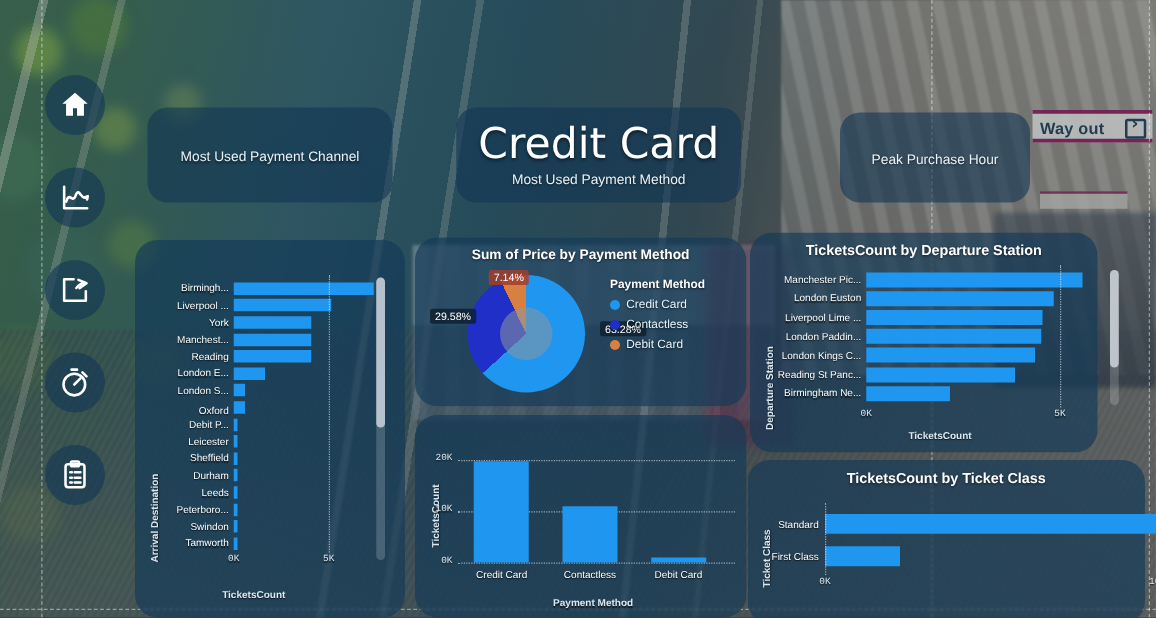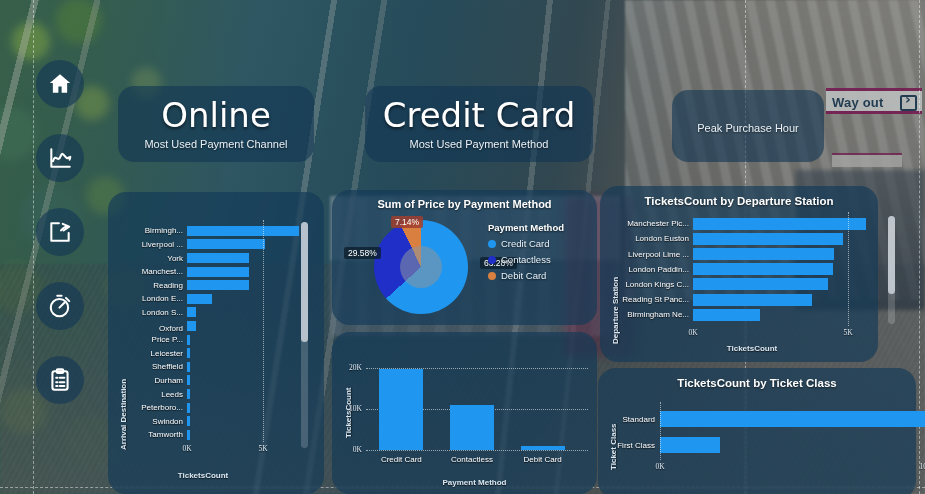--- a/index.html
+++ b/index.html
@@ -168,21 +168,21 @@
   #kpi3{ left:672px; top:90px; width:152px; height:72px; }
   #kpi3 .big{ font-size:33px; }
 
   
   .axis-label{
     font-family:"Liberation Sans", sans-serif;
     font-size:8px; color:#dce8f2; font-weight:700;
     text-shadow:0 1px 1px rgba(0,0,0,.7);
   }
   .tick{
-    font-family:Liberation Serif, serif;
+    font-family:Liberation Mono, monospace;
     font-size:7.5px; color:#dfeaf4;
     text-shadow:0 1px 1px rgba(0,0,0,.7);
   }
   .cat-label{
     font-family:"Liberation Sans", sans-serif;
     font-size:8px; color:#ffffff; text-align:right; white-space:nowrap;
     text-shadow:0 1px 1px rgba(0,0,0,.8);
   }
   .bar{ background:#1f97f0; position:absolute; }
   .gridline{ position:absolute; border-left:1px dotted rgba(255,255,255,.55); }
@@ -284,21 +284,20 @@
     <svg viewBox="0 0 24 24">
       <rect x="5" y="4" width="14" height="17" rx="2"></rect>
         <rect x="9" y="2" width="6" height="3.6" rx="1"></rect>
       <path d="M8.5 10h1.2M8.5 14h1.2M8.5 17.5h1.2"></path>
         <path d="M11.8 10h4.2M11.8 14h4.2M11.8 17.5h4.2"></path>
     </svg>
   </div>
 </div>
 
 <div class="kpi" id="kpi1">
-  <div class="big">Online</div>
   <div class="sub">Most Used Payment Channel</div>
 </div>
 <div class="kpi" id="kpi2">
   <div class="big">Credit Card</div>
   <div class="sub">Most Used Payment Method</div>
 </div>
 <div class="kpi" id="kpi3">
   <div class="sub">Peak Purchase Hour</div>
 </div>
 
@@ -314,21 +313,21 @@
       <div class="cat-label" style="position:absolute;left:13px;top:75.1px;width:62px;">Manchest...</div>
       <div class="bar" style="left:79px;top:74.6px;width:62.32px;height:10px;"></div>
       <div class="cat-label" style="position:absolute;left:13px;top:88.7px;width:62px;">Reading</div>
       <div class="bar" style="left:79px;top:88.2px;width:61.56px;height:10px;"></div>
       <div class="cat-label" style="position:absolute;left:13px;top:102.3px;width:62px;">London E...</div>
       <div class="bar" style="left:79px;top:101.8px;width:25.08px;height:10px;"></div>
       <div class="cat-label" style="position:absolute;left:13px;top:115.89999999999999px;width:62px;">London S...</div>
       <div class="bar" style="left:79px;top:115.39999999999999px;width:9.12px;height:10px;"></div>
       <div class="cat-label" style="position:absolute;left:13px;top:132px;width:62px;">Oxford</div>
       <div class="bar" style="left:79px;top:129px;width:9.12px;height:10px;"></div>
-      <div class="cat-label" style="position:absolute;left:13px;top:143.10000000000002px;width:62px;">Price P...</div>
+      <div class="cat-label" style="position:absolute;left:13px;top:143.10000000000002px;width:62px;">Debit P...</div>
       <div class="bar" style="left:79px;top:142.60000000000002px;width:3.192px;height:10px;"></div>
       <div class="cat-label" style="position:absolute;left:13px;top:156.7px;width:62px;">Leicester</div>
       <div class="bar" style="left:79px;top:156.2px;width:3px;height:10px;"></div>
       <div class="cat-label" style="position:absolute;left:13px;top:170.3px;width:62px;">Sheffield</div>
       <div class="bar" style="left:79px;top:169.8px;width:3px;height:10px;"></div>
       <div class="cat-label" style="position:absolute;left:13px;top:183.9px;width:62px;">Durham</div>
       <div class="bar" style="left:79px;top:183.4px;width:3px;height:10px;"></div>
       <div class="cat-label" style="position:absolute;left:13px;top:197.5px;width:62px;">Leeds</div>
       <div class="bar" style="left:79px;top:197px;width:3px;height:10px;"></div>
       <div class="cat-label" style="position:absolute;left:13px;top:211.1px;width:62px;">Peterboro...</div>

